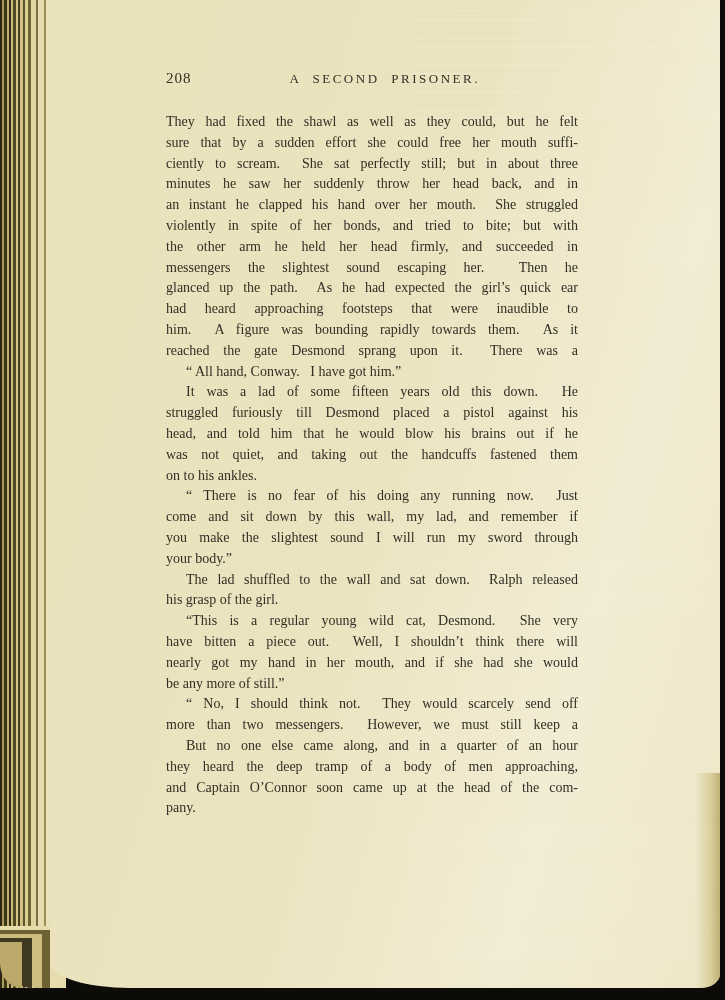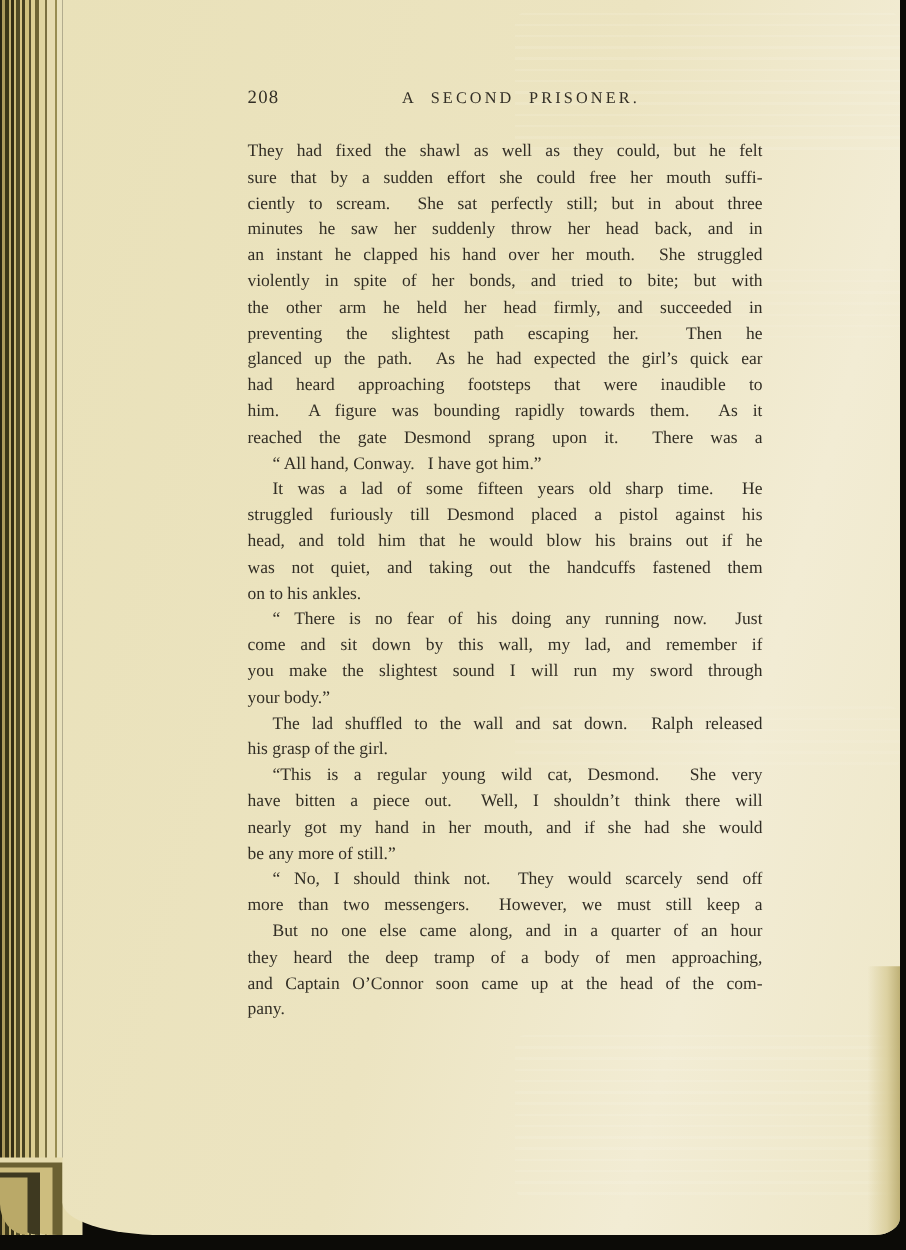--- a/index.html
+++ b/index.html
@@ -49,21 +49,21 @@
   .streaks.s3{top:565px;height:50px;opacity:.2;}
   .streaks.s4{bottom:30px;height:130px;opacity:.3;}
   
   .right-shade{
     position:absolute;right:0;bottom:0;width:26px;height:215px;
     background:linear-gradient(90deg,rgba(182,167,104,0) 0%,#d9cd9a 60%,#b6a768 100%);
     border-bottom-right-radius:20px 14px;opacity:.85;
   }
 
   
-  .content{position:absolute;left:116px;top:70px;width:412px;color:#322e25;margin-left:32px;}
+  .content{position:absolute;left:116px;top:70px;width:412px;color:#322e25;}
   .header{display:flex;align-items:baseline;height:20px;margin-bottom:22px;}
   .page-num{font-size:15px;letter-spacing:1px;}
   .running-title{
     flex:1;text-align:center;font-weight:400;font-size:13px;
     letter-spacing:2.5px;word-spacing:6px;
   }
   .para{margin:0;}
   .line{
     font-size:14px;line-height:20.8px;height:20.8px;
     text-align:justify;text-align-last:justify;
@@ -99,33 +99,33 @@
       </div>
 
       <div class="para">
         <div class="line">They had fixed the shawl as well as they could, but he felt</div>
         <div class="line">sure that by a sudden effort she could free her mouth suffi-</div>
         <div class="line">ciently to scream.  She sat perfectly still; but in about three</div>
         <div class="line">minutes he saw her suddenly throw her head back, and in</div>
         <div class="line">an instant he clapped his hand over her mouth.  She struggled</div>
         <div class="line">violently in spite of her bonds, and tried to bite; but with</div>
         <div class="line">the other arm he held her head firmly, and succeeded in</div>
-        <div class="line">preventing the slightest path escaping her.  Then he</div>
+        <div class="line">messengers the slightest sound escaping her.  Then he</div>
         <div class="line">glanced up the path.  As he had expected the girl’s quick ear</div>
         <div class="line">had heard approaching footsteps that were inaudible to</div>
         <div class="line">him.  A figure was bounding rapidly towards them.  As it</div>
         <div class="line">reached the gate Desmond sprang upon it.  There was a</div>
       </div>
 
       <div class="para">
         <div class="line indent last">“ All hand, Conway.   I have got him.”</div>
       </div>
 
       <div class="para">
-        <div class="line indent">It was a lad of some fifteen years old sharp time.  He</div>
+        <div class="line indent">It was a lad of some fifteen years old this down.  He</div>
         <div class="line">struggled furiously till Desmond placed a pistol against his</div>
         <div class="line">head, and told him that he would blow his brains out if he</div>
         <div class="line">was not quiet, and taking out the handcuffs fastened them</div>
         <div class="line last">on to his ankles.</div>
       </div>
 
       <div class="para">
         <div class="line indent">“ There is no fear of his doing any running now.  Just</div>
         <div class="line">come and sit down by this wall, my lad, and remember if</div>
         <div class="line">you make the slightest sound I will run my sword through</div>

